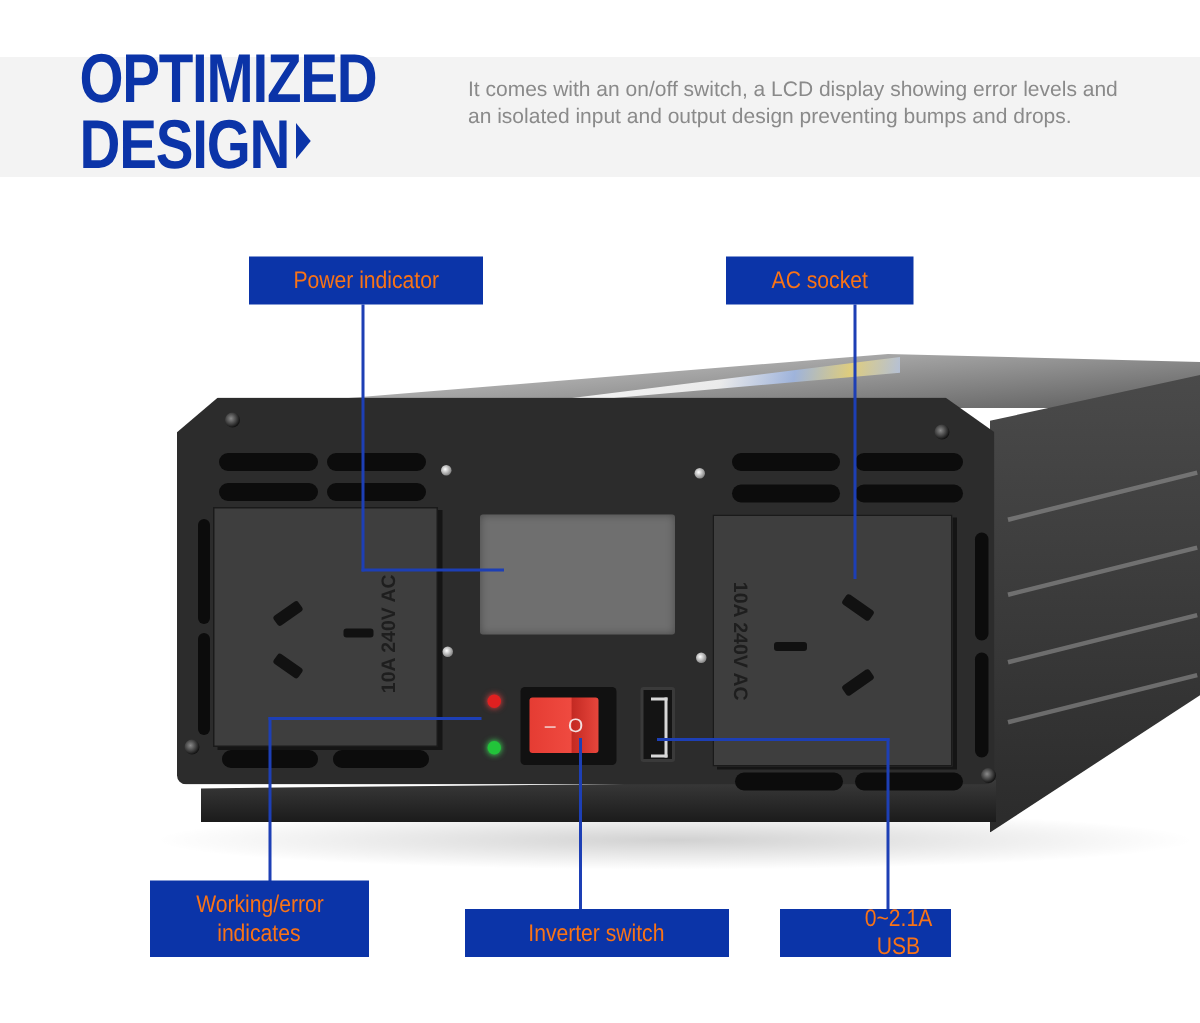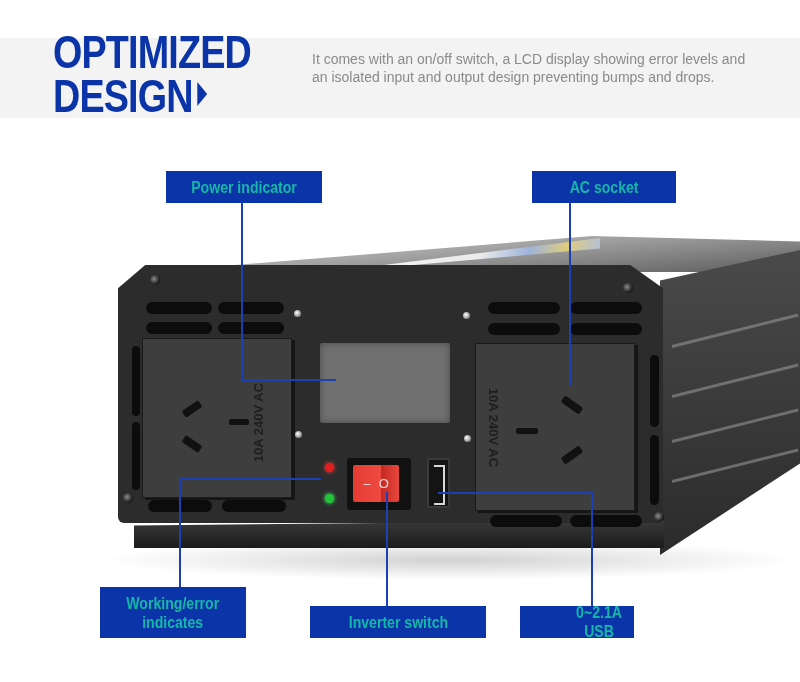--- a/index.html
+++ b/index.html
@@ -3,21 +3,21 @@
 <meta charset="utf-8">
 <style>
   * { box-sizing: border-box; margin: 0; padding: 0; }
   body { width: 800px; height: 682px; background: #ffffff; position: relative; overflow: hidden; font-family: "Liberation Sans", sans-serif; }
   .band { position: absolute; left: 0; top: 38px; width: 800px; height: 80px; background: #f3f3f3; }
   .headline { position: absolute; left: 53px; top: 30px; color: #0b34a8; font-family: "Liberation Sans", sans-serif; font-weight: bold; font-size: 46px; line-height: 44px; letter-spacing: -1px; transform: scaleX(0.82); transform-origin: left top; }
   .headline .line { display: block; white-space: nowrap; }
   .headline .arrow { display: inline-block; width: 0; height: 0; border-top: 12px solid transparent; border-bottom: 12px solid transparent; border-left: 12px solid #0b34a8; margin-left: 6px; vertical-align: 6px; }
   .desc { position: absolute; left: 312px; top: 50px; width: 450px; color: #8a8a8a; font-size: 14px; line-height: 18px; }
 
-  .label { position: absolute; background: #0b34a8; color: #14b8a6; font-weight: bold; font-size: 16px; text-align: center; display: flex; align-items: center; justify-content: center; line-height: 19px; }
+  .label { position: absolute; background: #0b34a8; color: #f97316; font-weight: normal; font-size: 16px; text-align: center; display: flex; align-items: center; justify-content: center; line-height: 19px; }
   .label span { display: inline-block; transform: scaleX(0.88); }
   .vline, .hline { position: absolute; background: #1d3fb5; }
   .vline { width: 2px; }
   .hline { height: 2px; }
   .top-plate { position: absolute; left: 150px; top: 236px; width: 650px; height: 36px; background: linear-gradient(175deg, #d8d8d8 0%, #a9a9a9 40%, #5c5c5c 100%); clip-path: polygon(0 100%, 68% 0, 100% 15%, 100% 100%); }
   .label-sticker { position: absolute; left: 360px; top: 238px; width: 240px; height: 30px; background: linear-gradient(100deg, #ffffff 0%, #f4f4f4 50%, #9fb6e2 70%, #e6d27a 85%, #b3c3e6 100%); clip-path: polygon(0 100%, 100% 0, 100% 35%, 8% 100%); opacity: .9; }
   .side { position: absolute; left: 660px; top: 250px; width: 140px; height: 305px; background: linear-gradient(180deg, #4a4a4a 0%, #2b2b2b 100%); clip-path: polygon(0 10%, 100% 0, 100% 70%, 0 100%); }
   .fin { position: absolute; height: 3px; background: #9a9a9a; opacity: .55; transform-origin: left; }
   .front { position: absolute; left: 118px; top: 265px; width: 545px; height: 258px; background: #2c2c2c; clip-path: polygon(5% 0, 94% 0, 100% 9%, 100% 100%, 0 100%, 0 9%); border-radius: 6px; }
   .base { position: absolute; left: 134px; top: 520px; width: 530px; height: 28px; background: linear-gradient(180deg, #3a3a3a, #1b1b1b); clip-path: polygon(0 20%, 100% 0, 100% 100%, 0 100%); }
@@ -120,21 +120,21 @@
 <div class="vline" style="left:179px;top:478px;height:111px;"></div>
 
 <div class="vline" style="left:386px;top:492px;height:115px;"></div>
 
 <div class="hline" style="left:438px;top:492px;width:155px;"></div>
 <div class="vline" style="left:591px;top:492px;height:115px;"></div>
 
 <div class="label" style="left:166px;top:171px;width:156px;height:32px;">
   <span>Power indicator</span>
 </div>
-<div class="label" style="left:532px;top:171px;width:144px;height:32px;">
+<div class="label" style="left:484px;top:171px;width:125px;height:32px;">
   <span>AC socket</span>
 </div>
 <div class="label" style="left:100px;top:587px;width:146px;height:51px;flex-direction:column;">
   <span>Working/error</span>
   <span>indicates</span>
 </div>
 <div class="label" style="left:310px;top:606px;width:176px;height:32px;">
   <span>Inverter switch</span>
 </div>
 <div class="label" style="left:520px;top:606px;width:114px;height:32px;padding-left:44px;">

